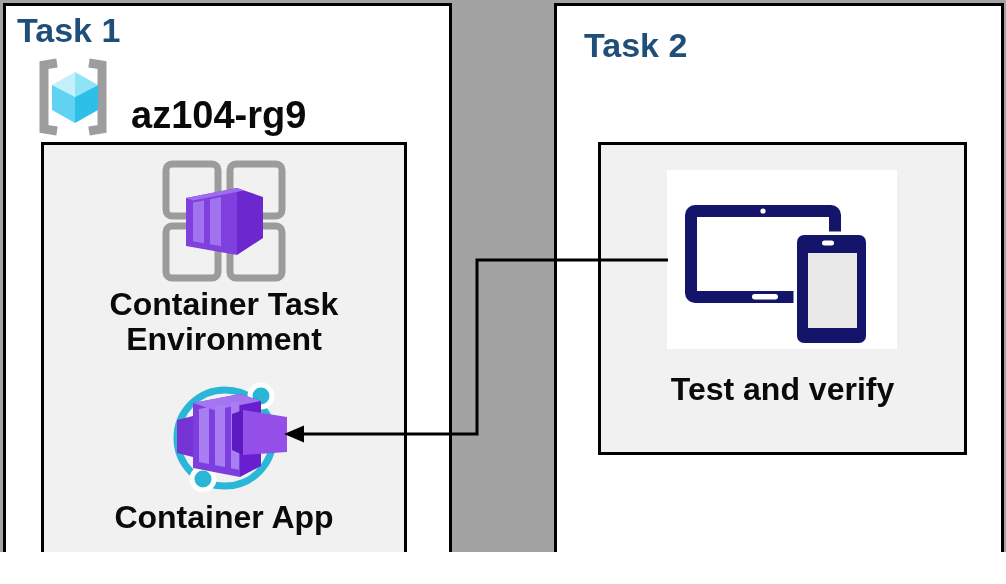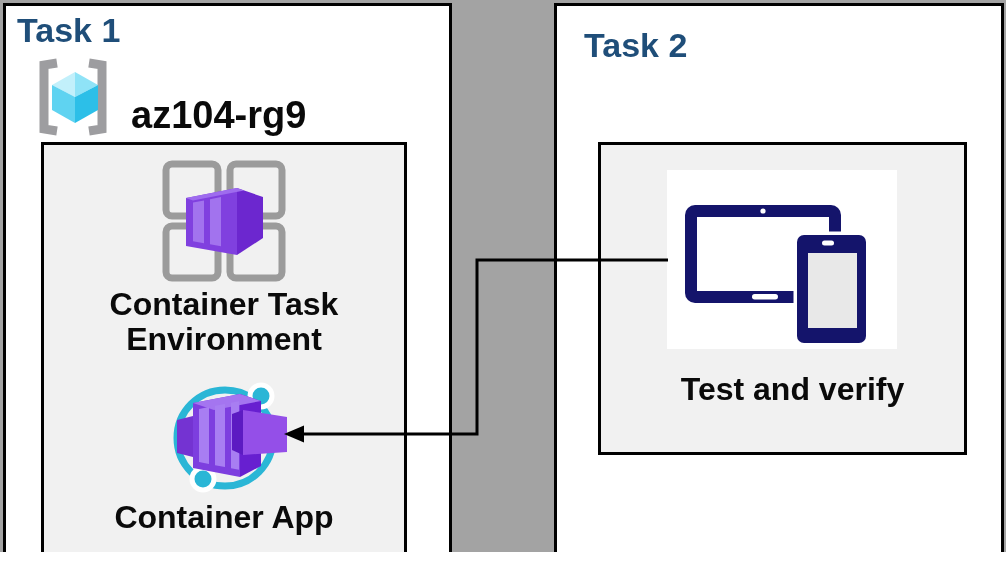--- a/index.html
+++ b/index.html
@@ -91,21 +91,21 @@
     <rect x="0" y="0" width="230" height="179" fill="#ffffff"></rect>
     <rect x="18" y="35" width="156" height="98" rx="10" fill="#14146b"></rect>
     <rect x="30" y="47" width="132" height="74" fill="#ffffff"></rect>
     <circle cx="96" cy="41" r="2.6" fill="#ffffff"></circle>
     <rect x="85" y="124" width="26" height="5.5" rx="2.7" fill="#ffffff"></rect>
     <rect x="126.5" y="61.5" width="76" height="115" rx="10" fill="#ffffff"></rect>
     <rect x="130" y="65" width="69" height="108" rx="7" fill="#14146b"></rect>
     <rect x="155" y="70.5" width="12" height="5" rx="2.5" fill="#ffffff"></rect>
     <rect x="141" y="83" width="49" height="75" fill="#e8e8e8"></rect>
   </svg>
-  <div class="node-label" style="left:598px;top:372px;width:369px;margin-left:10px;">
+  <div class="node-label" style="left:598px;top:372px;width:369px;">
     <span class="wrap">Test and verify</span>
   </div>
 
   <svg class="overlay" width="1006" height="584" viewBox="0 0 1006 584">
     <path d="M300,434 H477 V260 H668" fill="none" stroke="#000000" stroke-width="3"></path>
     <polygon points="284,434 304,425.5 304,442.5" fill="#000000"></polygon>
   </svg>
 
 </div>
 

